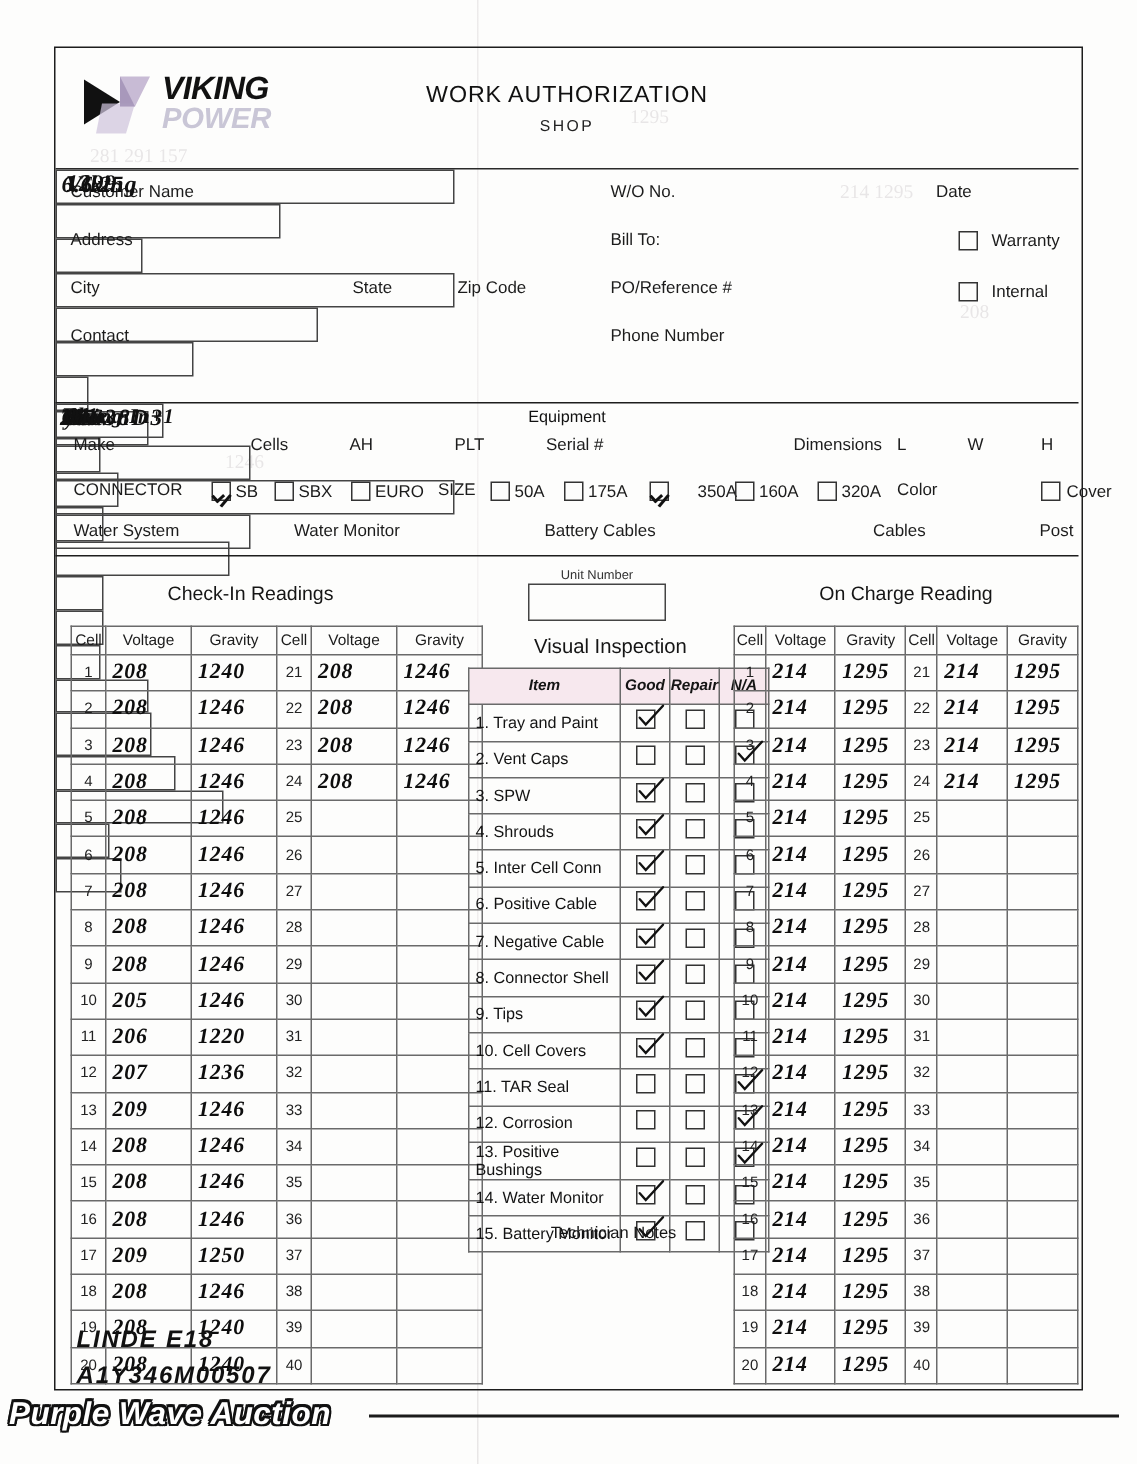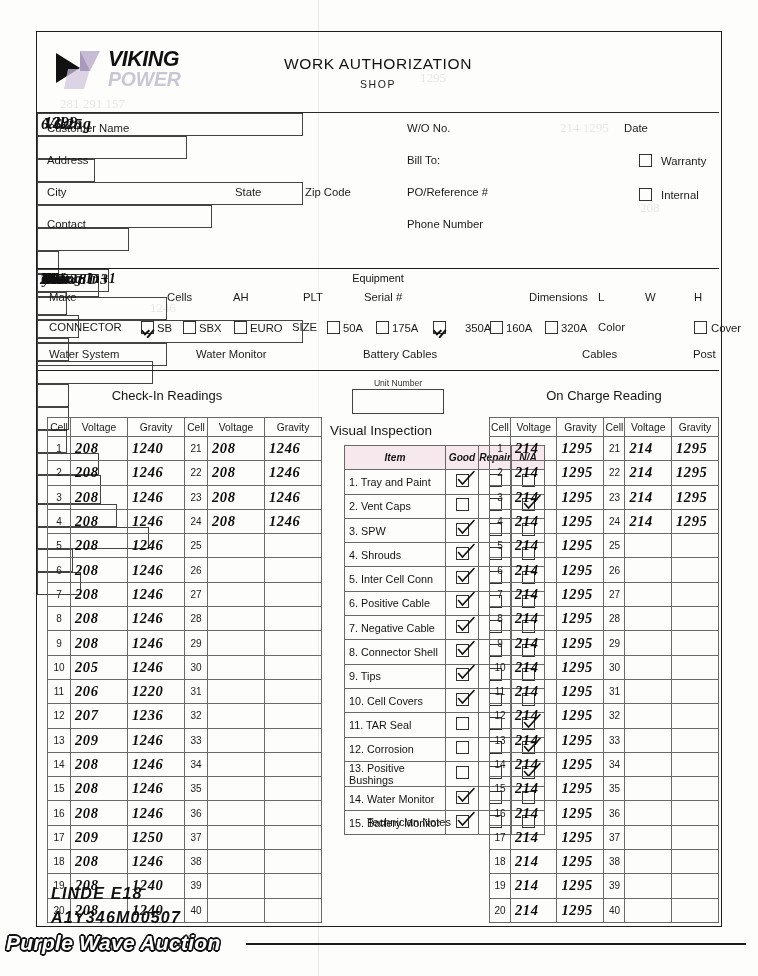--- a/index.html
+++ b/index.html
@@ -389,21 +389,21 @@
     <div id="main">
 
       <div class="secthead" style="left:10px;top:17px;width:240px;">Check-In Readings</div>
       <div class="secthead" style="left:452px;top:17px;width:230px;">On Charge Reading</div>
 
       <div id="unitnum" style="left:296px;top:7px;width:130px;">
         <span class="lbl">Unit Number</span>
         <span class="box" style="display:block;"></span>
       </div>
 
-      <div class="secthead" style="left:264px;top:52px;width:160px;font-size:13.5px;">Visual Inspection</div>
+      <div class="secthead" style="left:290px;top:52px;width:160px;font-size:13.5px;">Visual Inspection</div>
 
       <table class="cells" style="left:10px;top:46px;">
         <thead>
           <tr>
             <th>Cell</th>
             <th>Voltage</th>
             <th>Gravity</th>
             <th>Cell</th>
             <th>Voltage</th>
             <th>Gravity</th>
@@ -726,21 +726,21 @@
               <td class="val">
                 <span></span>
               </td>
               <td class="val">
                 <span></span>
               </td>
             </tr>
           </tbody>
       </table>
 
-      <table class="insp" style="left:275px;top:74px;margin-left:32px;">
+      <table class="insp" style="left:275px;top:74px;">
         <thead>
           <tr>
             <th class="item" style="text-align:center;">Item</th>
             <th>Good</th>
             <th>Repair</th>
             <th>N/A</th>
           </tr>
         </thead>
         <tbody id="insp-body">
             <tr>

